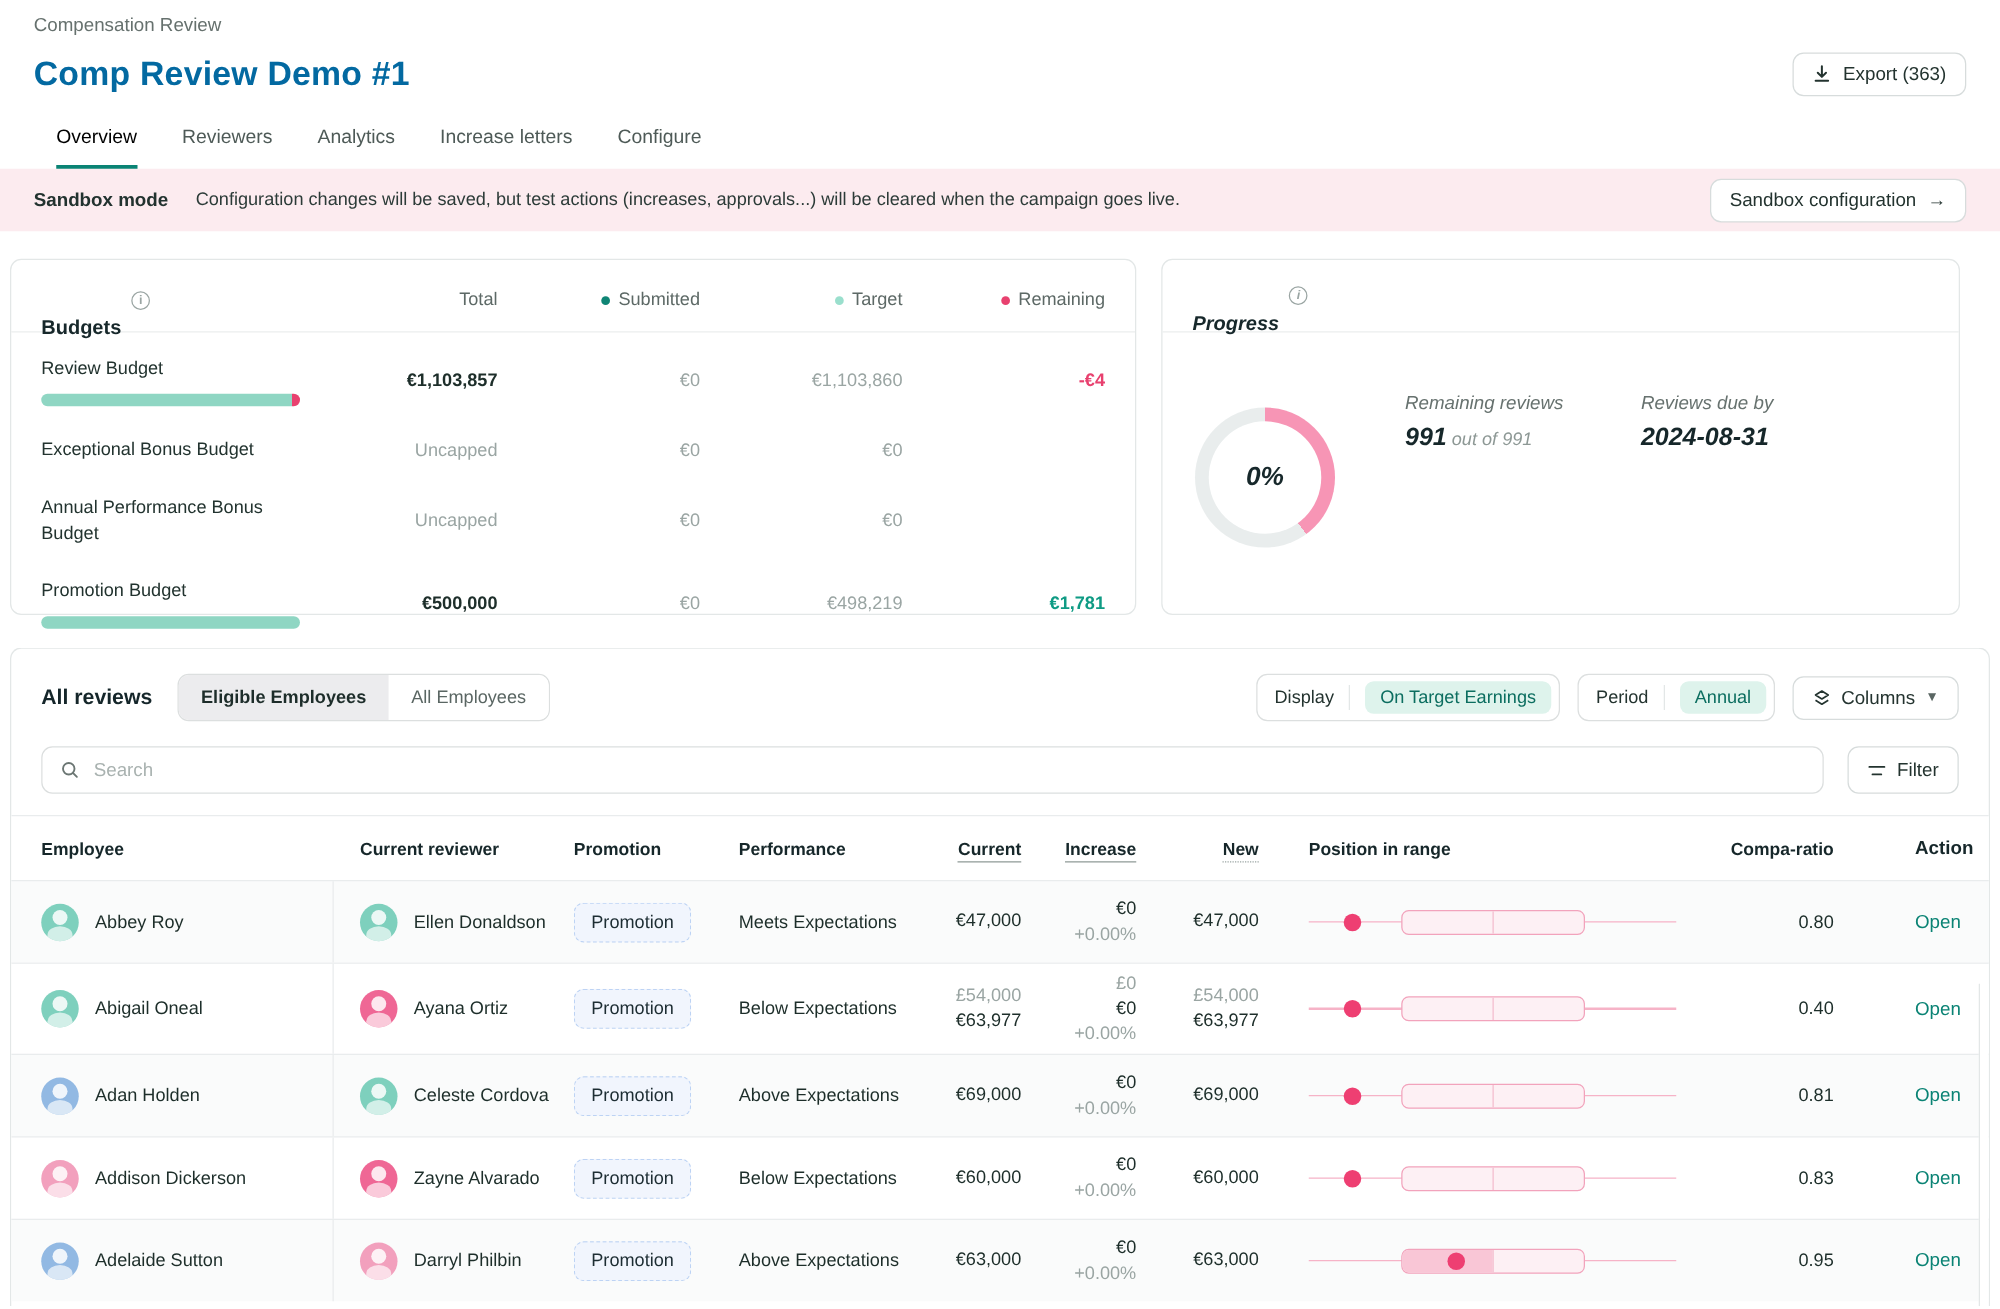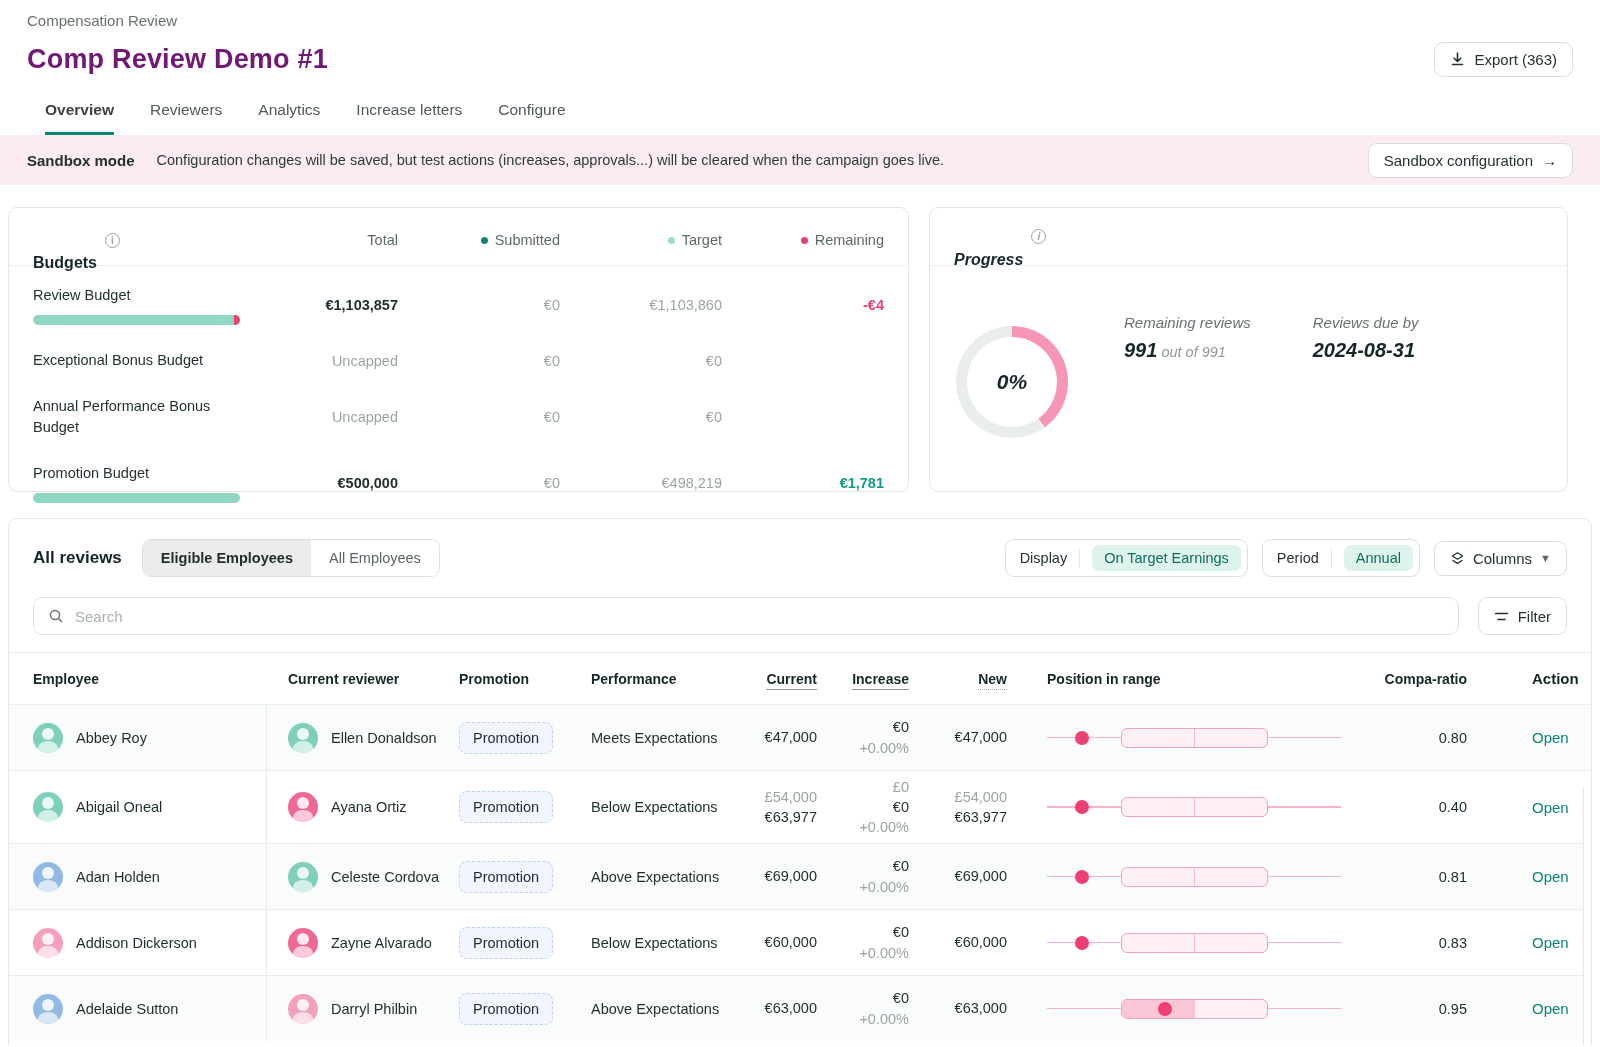--- a/index.html
+++ b/index.html
@@ -3,27 +3,27 @@
 <meta charset="utf-8">
 <style>
   * { box-sizing: border-box; margin: 0; padding: 0; }
   html,body { width:1600px; height:1047px; overflow:hidden; background:#fff;
     font-family:"Liberation Sans", sans-serif; color:#1b2b28; }
 
   
   .topbar { padding:12px 27px 0 27px; }
   .breadcrumb { font-size:15px; color:#66716e; }
   .title-row { display:flex; justify-content:space-between; align-items:center; margin-top:13px; }
-  .page-title { font-size:27px; font-weight:700; letter-spacing:.2px; color:#701a75; }
+  .page-title { font-size:27px; font-weight:700; letter-spacing:.2px; color:#0369a1; }
   .btn { display:inline-flex; align-items:center; gap:9px; background:#fff;
     border:1px solid #d7dcdc; border-radius:9px; padding:8px 15px; font-size:15px;
     color:#23332f; cursor:pointer; white-space:nowrap; }
   .tabs { display:flex; gap:36px; margin-top:24px; padding-left:18px; }
   .tab { font-size:15.5px; color:#4e5a57; padding-bottom:13px; cursor:pointer; border-bottom:3px solid transparent; }
-  .tab.active { color:#404040; font-weight:700; border-bottom-color:#0a8374; }
+  .tab.active { color:#000000; font-weight:400; border-bottom-color:#0a8374; }
 
   
   .banner { background:#fcebef; height:50px; display:flex; align-items:center; padding:0 27px; gap:22px; }
   .banner-label { font-size:15px; font-weight:700; color:#22322f; }
   .banner-msg { font-size:14.5px; color:#2c3b38; flex:1; }
   .banner .btn { background:#fff;text-align:right; }
 
   
   .cards { display:flex; gap:20px; padding:22px 8px 0 8px; }
   .card { border:1px solid #e3e7e7; border-radius:9px; background:#fff; }

